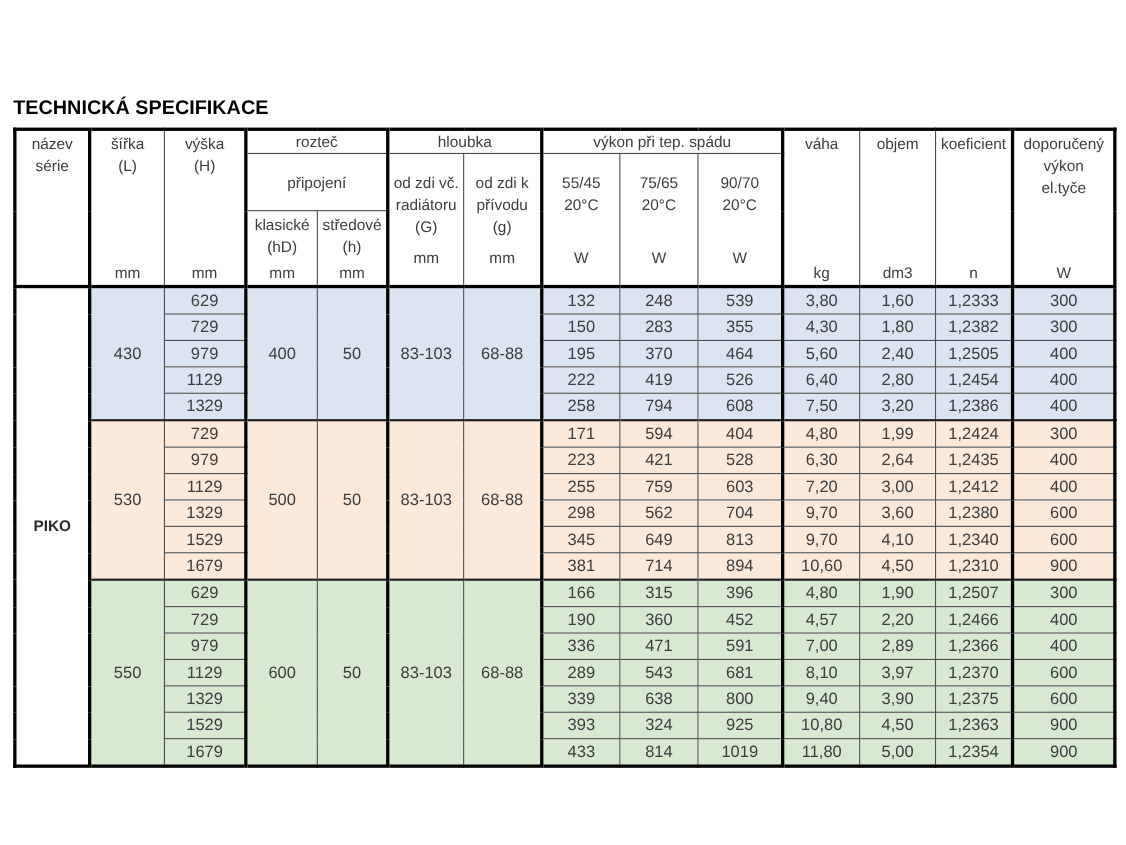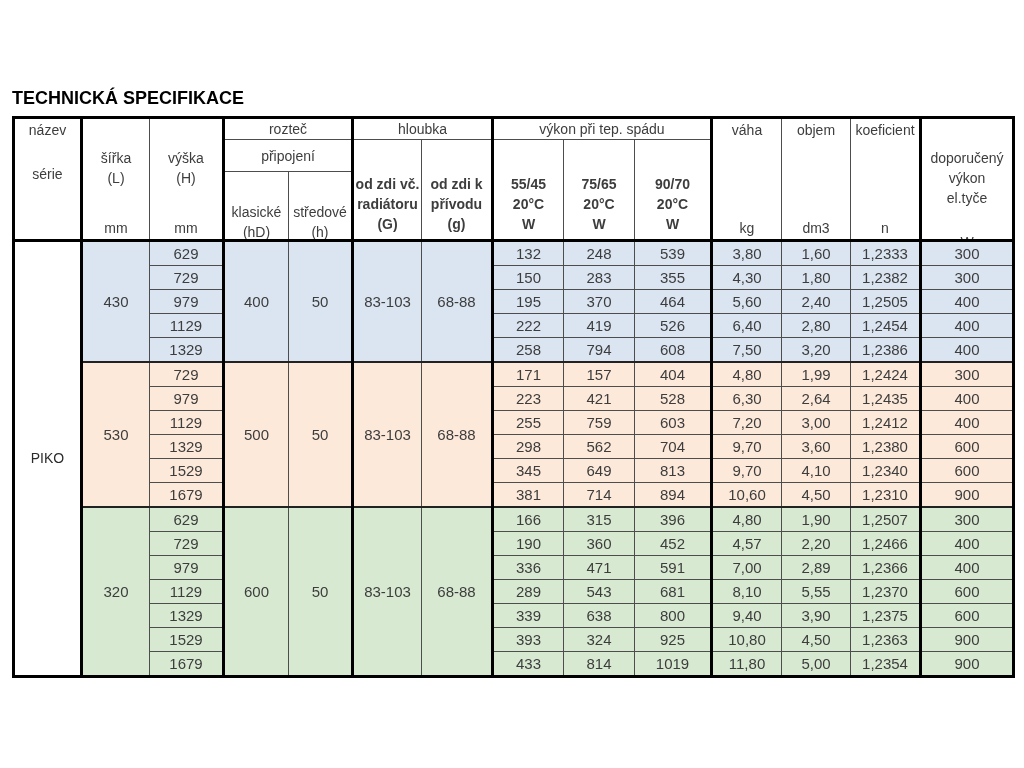--- a/index.html
+++ b/index.html
@@ -26,34 +26,34 @@
   }
   
   td.tl { border-left:3px solid var(--grid_thick,#000); }
   
   tr.h1 { height:22px; } tr.h2 { height:23px; } tr.h3 { height:69px; }
   tr.h1 td, tr.h2 td, tr.h3 td { font-size:14px; line-height:20px; background:#fff; }
   .stk {
     display:flex; flex-direction:column; align-items:center;
     box-sizing:border-box; padding:1px 2px;
   }
-  .stk .top { display:flex; flex-direction:column; align-items:center;margin-top:28px; }
+  .stk .top { display:flex; flex-direction:column; align-items:center; }
   .between { justify-content:space-between; }
   .start { justify-content:flex-start; }
-  .stk3 { height:120px;gap:24px; }
-  .stk2 { height:90px;font-weight:bold; }
+  .stk3 { height:140px; }
+  .stk2 { height:90px; }
   .stk1 { height:66px; }
   
   tr.dr { height:24px; }
   tr.fd td { border-top:3px solid var(--grid_thick,#000); }
   tr.secb td { border-top:2px solid #222; }
   tr.s1 td { background:var(--c1,#dbe5f1); }
   tr.s2 td { background:var(--c2,#fde9d9); }
   tr.s3 td { background:var(--c3,#d8e9d2); }
-  td.piko { background:#ffffff !important; font-weight:normal; font-size:14px; color:#2b2b2b; }
+  td.piko { background:#ffffff !important; font-weight:bold; font-size:14px; color:#2b2b2b; }
 </style>
 </head>
 <body>
 
 <div class="page">
   <div class="title">TECHNICKÁ SPECIFIKACE</div>
 
   <table class="spec">
     <colgroup>
       <col style="width:68px">
@@ -259,21 +259,21 @@
     </tr>
 
     <tr class="dr s2 secb">
       <td rowspan="6" class="tl">530</td>
       <td>729</td>
       <td rowspan="6" class="tl">500</td>
       <td rowspan="6">50</td>
       <td rowspan="6" class="tl">83-103</td>
       <td rowspan="6">68-88</td>
       <td class="tl">171</td>
-      <td>157</td>
+      <td>594</td>
       <td>404</td>
       <td class="tl">4,80</td>
       <td>1,99</td>
       <td>1,2424</td>
       <td class="tl">300</td>
     </tr>
     <tr class="dr s2">
       <td>979</td>
       <td class="tl">223</td>
       <td>421</td>
@@ -318,21 +318,21 @@
       <td class="tl">381</td>
       <td>714</td>
       <td>894</td>
       <td class="tl">10,60</td>
       <td>4,50</td>
       <td>1,2310</td>
       <td class="tl">900</td>
     </tr>
 
     <tr class="dr s3 secb">
-      <td rowspan="7" class="tl">320</td>
+      <td rowspan="7" class="tl">550</td>
       <td>629</td>
       <td rowspan="7" class="tl">600</td>
       <td rowspan="7">50</td>
       <td rowspan="7" class="tl">83-103</td>
       <td rowspan="7">68-88</td>
       <td class="tl">166</td>
       <td>315</td>
       <td>396</td>
       <td class="tl">4,80</td>
       <td>1,90</td>
@@ -358,21 +358,21 @@
       <td>2,89</td>
       <td>1,2366</td>
       <td class="tl">400</td>
     </tr>
     <tr class="dr s3">
       <td>1129</td>
       <td class="tl">289</td>
       <td>543</td>
       <td>681</td>
       <td class="tl">8,10</td>
-      <td>5,55</td>
+      <td>3,97</td>
       <td>1,2370</td>
       <td class="tl">600</td>
     </tr>
     <tr class="dr s3">
       <td>1329</td>
       <td class="tl">339</td>
       <td>638</td>
       <td>800</td>
       <td class="tl">9,40</td>
       <td>3,90</td>

